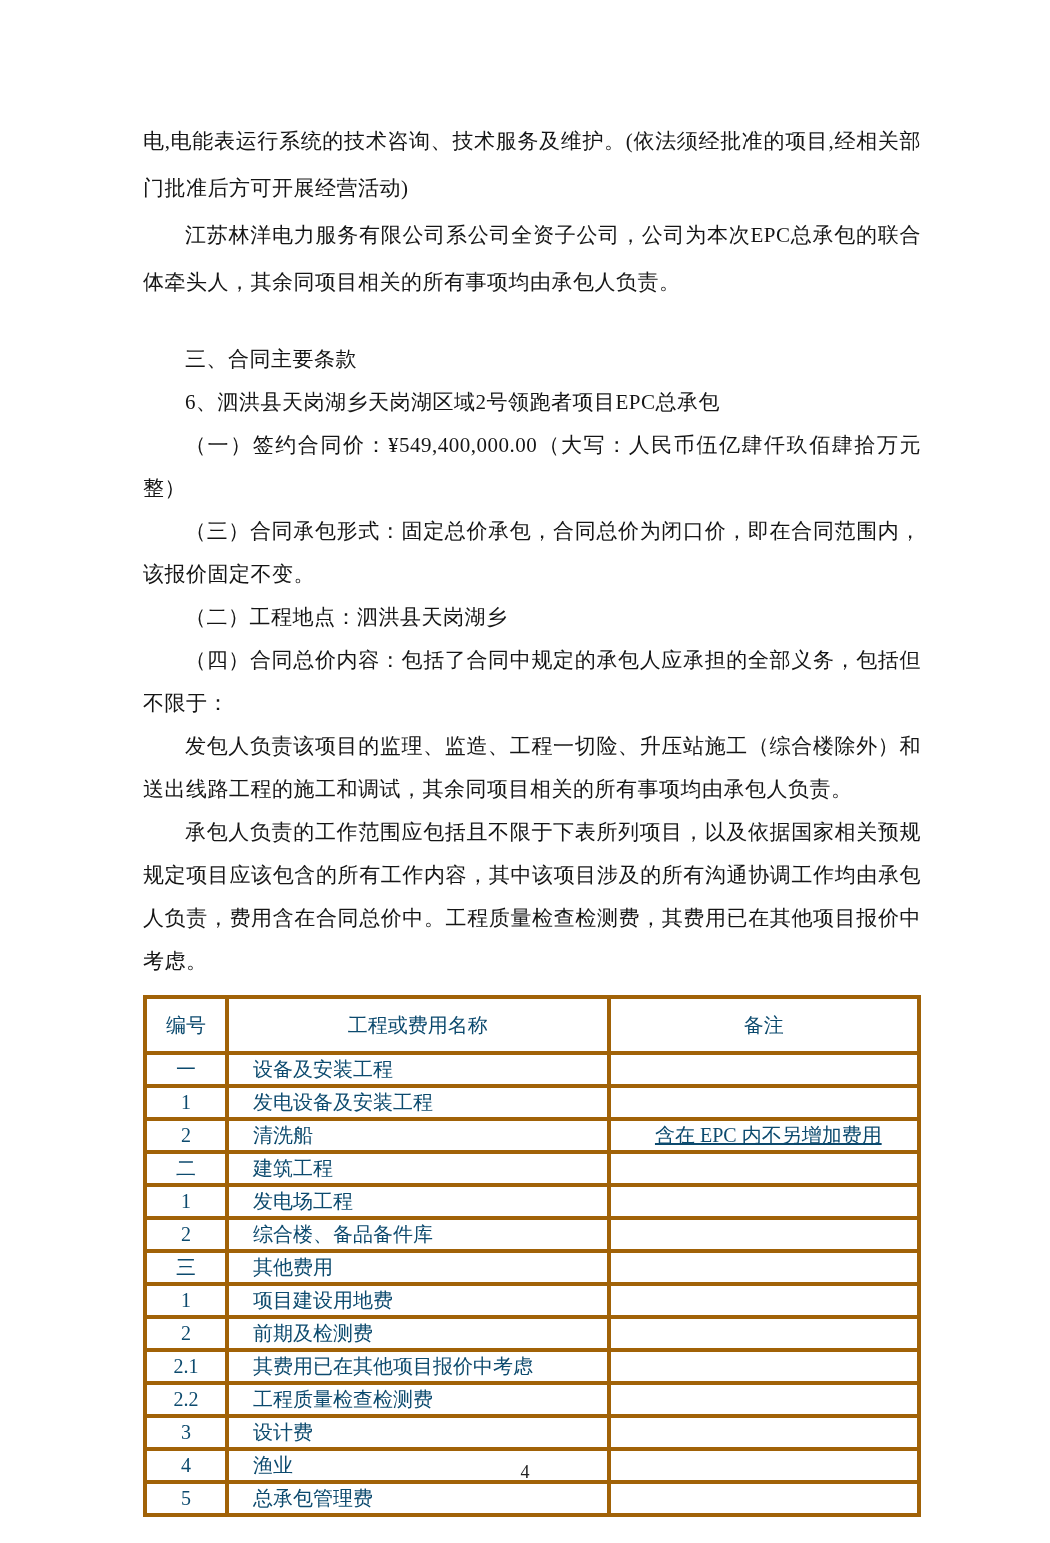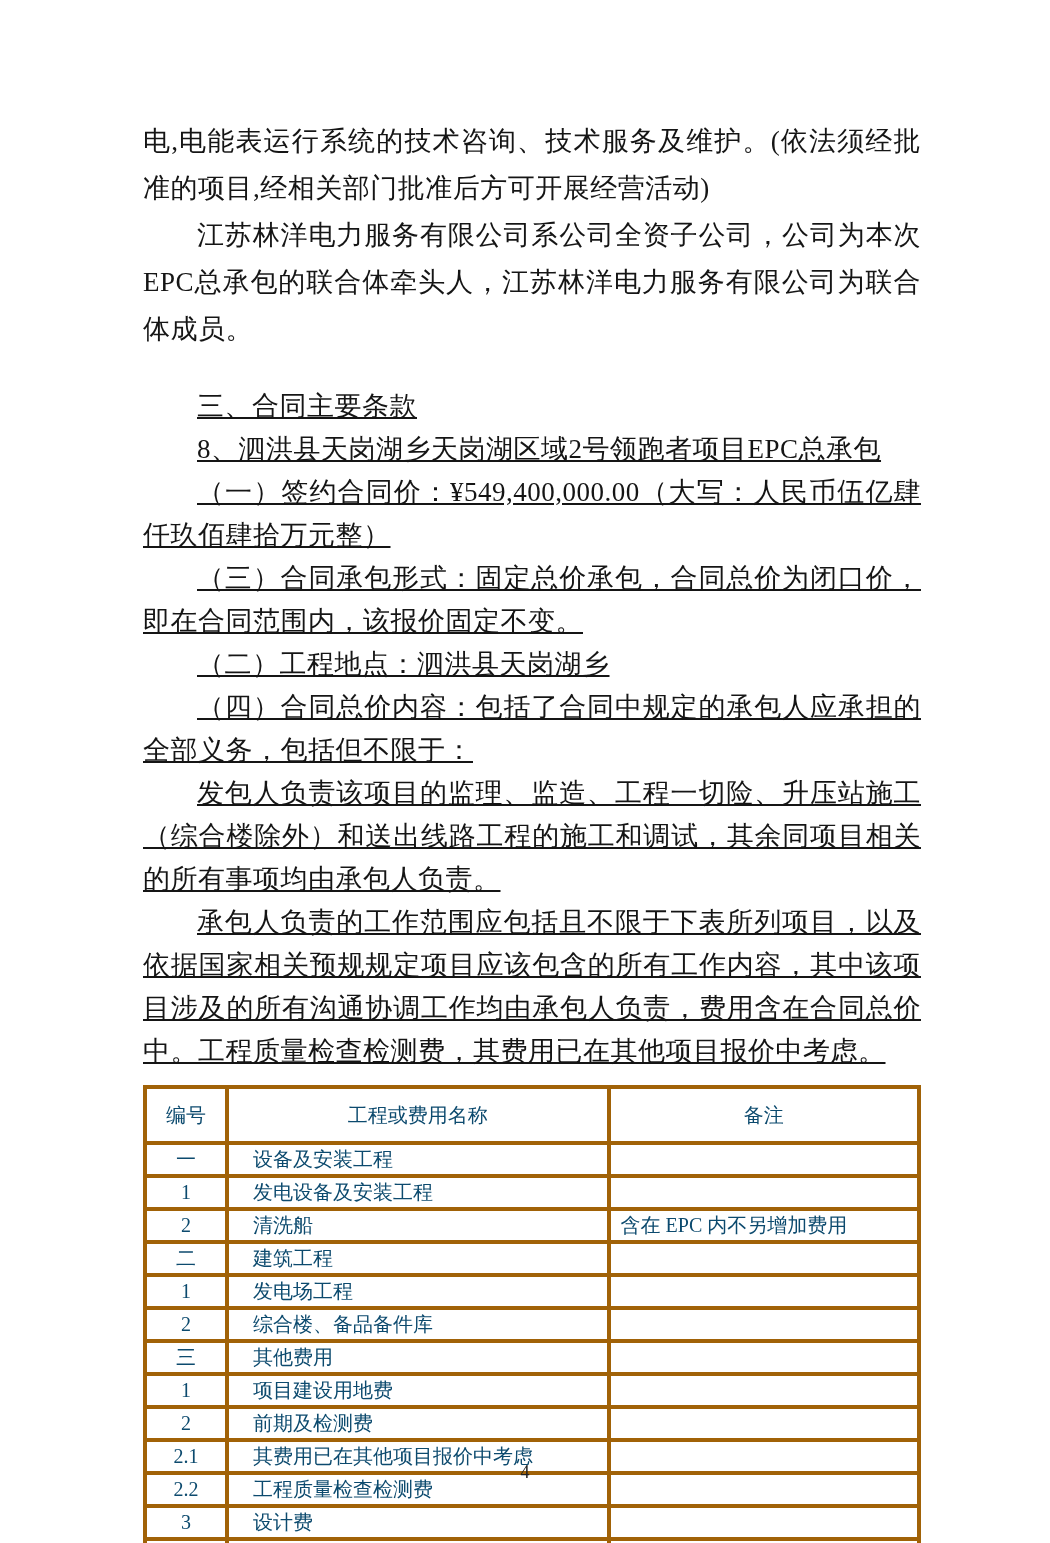--- a/index.html
+++ b/index.html
@@ -17,28 +17,27 @@
     overflow: hidden;
   }
   .content {
     position: absolute;
     left: 143px;
     top: 118px;
     width: 778px;
   }
   p.para {
     margin: 0;
-    font-size: 27px;
+    font-size: 21px;
     line-height: 47px;
     text-align: justify;
     letter-spacing: 0.5px;
   }
   p.para.tight {
     line-height: 43px;
-    text-decoration: underline;
   }
   p.para.indent {
     text-indent: 2em;
   }
   p.para.section-gap {
     margin-top: 32px;
   }
   table.contract-table {
     margin-top: 12px;
     width: 100%;
@@ -61,42 +60,42 @@
   table.contract-table td {
     height: 24px;
     padding-top: 1px;
     padding-bottom: 1px;
   }
   col.col-no   { width: 10.6%; }
   col.col-name { width: 49.3%; }
   col.col-note { width: 40.1%; }
   td.cell-no   { text-align: center; }
   td.cell-name { text-align: left; padding-left: 24px; }
-  td.cell-note { text-align: left; padding-left: 10px; }
+  td.cell-note { text-align: center; padding-left: 10px; text-decoration: underline; }
   .page-number {
     position: absolute;
     top: 1462px;
     left: 0;
     width: 100%;
     text-align: center;
     font-size: 18px;
     color: #222222;
   }
 </style>
 </head>
 <body>
 
 <div class="page">
   <div class="content">
 
     <p class="para">电,电能表运行系统的技术咨询、技术服务及维护。(依法须经批准的项目,经相关部门批准后方可开展经营活动)</p>
-    <p class="para indent">江苏林洋电力服务有限公司系公司全资子公司，公司为本次EPC总承包的联合体牵头人，江苏林洋电力服务有限公司为联合体成员。</p>
+    <p class="para indent">江苏林洋电力服务有限公司系公司全资子公司，公司为本次EPC总承包的联合体牵头人，其余同项目相关的所有事项均由承包人负责。</p>
 
     <p class="para tight indent section-gap">三、合同主要条款</p>
-    <p class="para tight indent">8、泗洪县天岗湖乡天岗湖区域2号领跑者项目EPC总承包</p>
+    <p class="para tight indent">6、泗洪县天岗湖乡天岗湖区域2号领跑者项目EPC总承包</p>
     <p class="para tight indent">（一）签约合同价：¥549,400,000.00（大写：人民币伍亿肆仟玖佰肆拾万元整）</p>
     <p class="para tight indent">（三）合同承包形式：固定总价承包，合同总价为闭口价，即在合同范围内，该报价固定不变。</p>
     <p class="para tight indent">（二）工程地点：泗洪县天岗湖乡</p>
     <p class="para tight indent">（四）合同总价内容：包括了合同中规定的承包人应承担的全部义务，包括但不限于：</p>
     <p class="para tight indent">发包人负责该项目的监理、监造、工程一切险、升压站施工（综合楼除外）和送出线路工程的施工和调试，其余同项目相关的所有事项均由承包人负责。</p>
     <p class="para tight indent">承包人负责的工作范围应包括且不限于下表所列项目，以及依据国家相关预规规定项目应该包含的所有工作内容，其中该项目涉及的所有沟通协调工作均由承包人负责，费用含在合同总价中。工程质量检查检测费，其费用已在其他项目报价中考虑。</p>
 
     <table class="contract-table">
       <colgroup>
         <col class="col-no">

